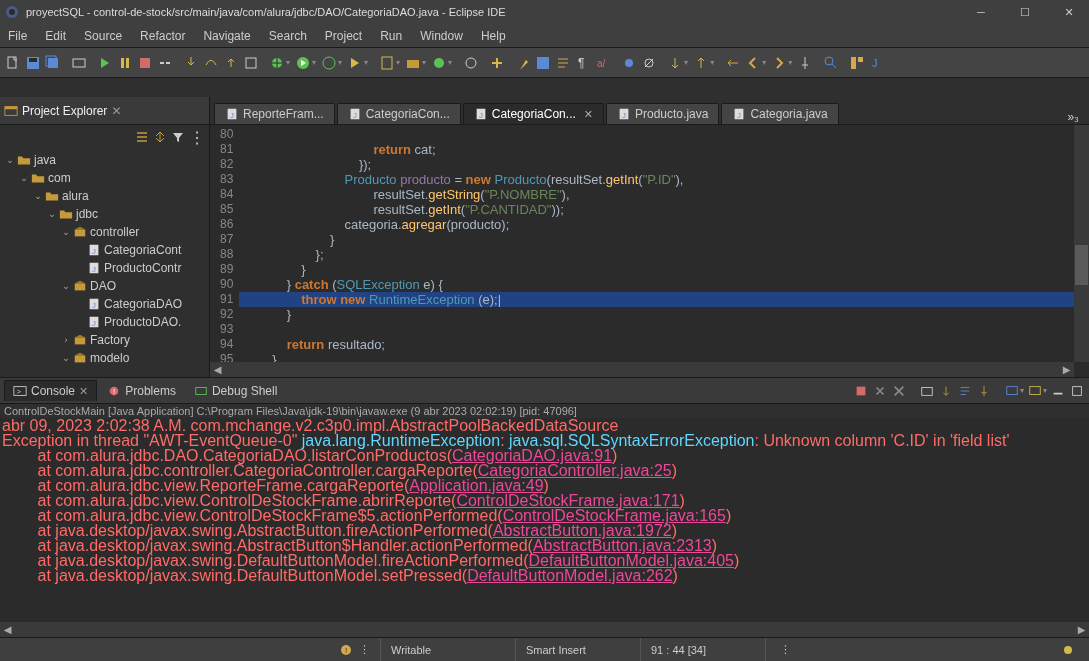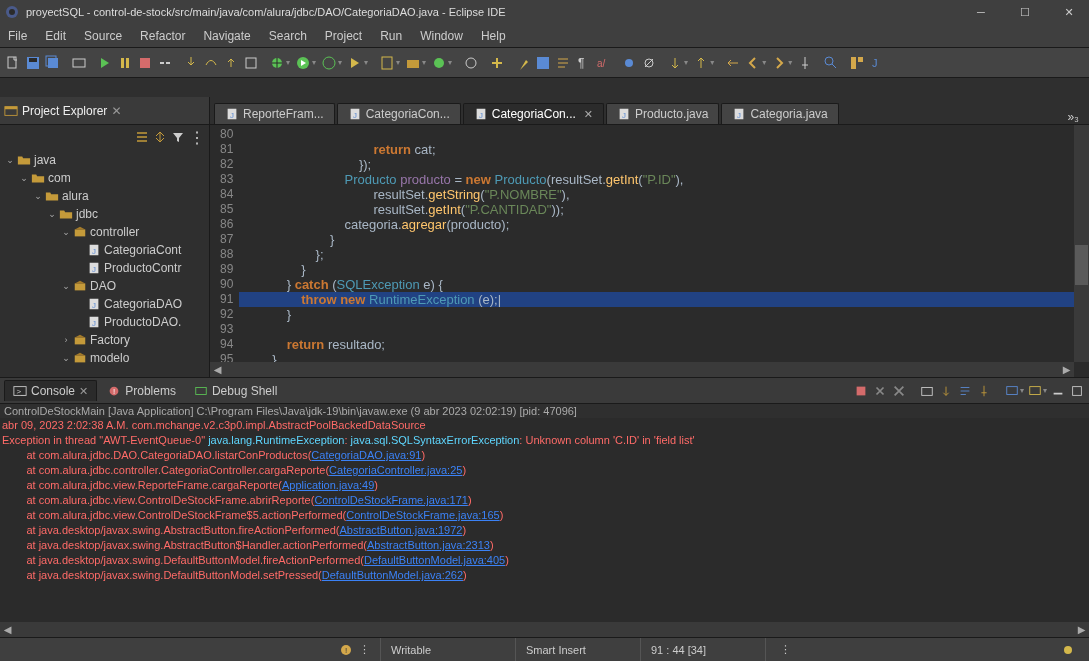--- a/index.html
+++ b/index.html
@@ -51,26 +51,26 @@
 .editor-hscroll-arrow { width:15px; text-align:center; color:#aaa; font-size:10px;}
 .editor-hscroll-track { flex:1;}
 .bottom-panel { height: 260px; display:flex; flex-direction:column; border-top: 1px solid #1a1a1a;}
 .console-tabs { background: #3a3a3a; height: 26px; display:flex; align-items:center; padding: 0 4px; gap: 2px; border-bottom:1px solid #1a1a1a;}
 .console-tab { padding: 3px 8px; font-size: 12px; color:#ccc; display:flex; align-items:center; gap:4px;}
 .console-tab.active { background:#2b2b2b; border:1px solid #1a1a1a; border-bottom:none; border-radius:2px 2px 0 0;}
 .console-tab-close { color:#999; font-size:11px;}
 .console-toolbar { margin-left:auto; display:flex; gap:3px; align-items:center;}
 .console-toolbar-icon { width:16px; height:16px; display:inline-flex; align-items:center; justify-content:center;}
 .console-desc { background:#2f2f2f; font-size:11px; color:#aaa; padding: 1px 4px;}
-.console-body { flex:1; background:#2b2b2b; font-family: Consolas, monospace; font-size: 11px; line-height: 15px; overflow:hidden; padding: 0 2px; position:relative;}
+.console-body { flex:1; background:#2b2b2b; font-family: Consolas, monospace; font-size: 16px; line-height: 15px; overflow:hidden; padding: 0 2px; position:relative;}
 .console-line { white-space: pre; height:15px;}
 .c-red { color: #ff6b68; }
 .c-cyan { color: #5fd7ff; }
 .c-white { color: #d4d4d4; }
-.c-link { color: #3b82f6; text-decoration: underline; }
+.c-link { color: #ec4899; text-decoration: underline; }
 .console-hscroll { height:15px; background:#3a3a3a; display:flex; align-items:center;}
 .statusbar { background: #3f3f3f; height: 24px; display:flex; align-items:center; font-size:11px; color:#ccc; border-top:1px solid #1a1a1a;}
 .status-cell { border-left:1px solid #555; padding: 0 10px; height:100%; display:flex; align-items:center;}
 .status-cell.first { border-left:none; width:380px;}
 svg { display:block;}
 </style>
 </head>
 <body>
 
 <div class="titlebar">

